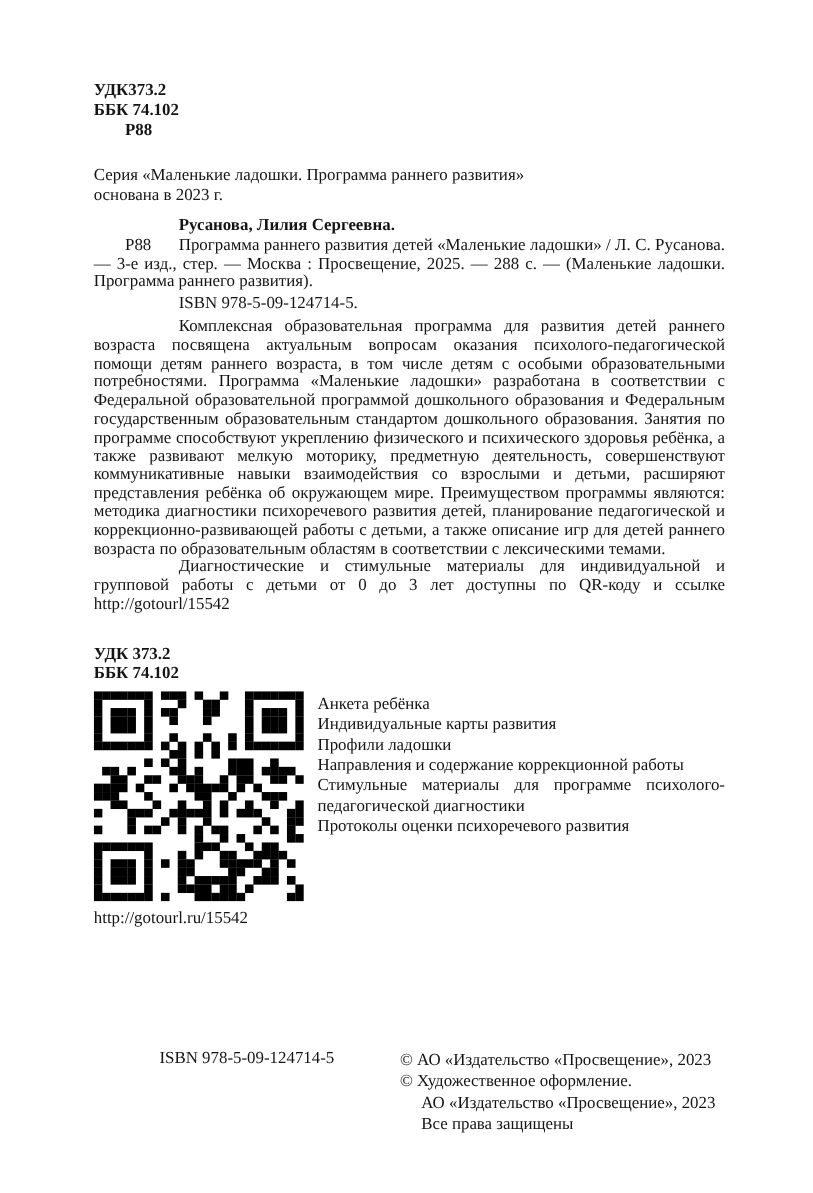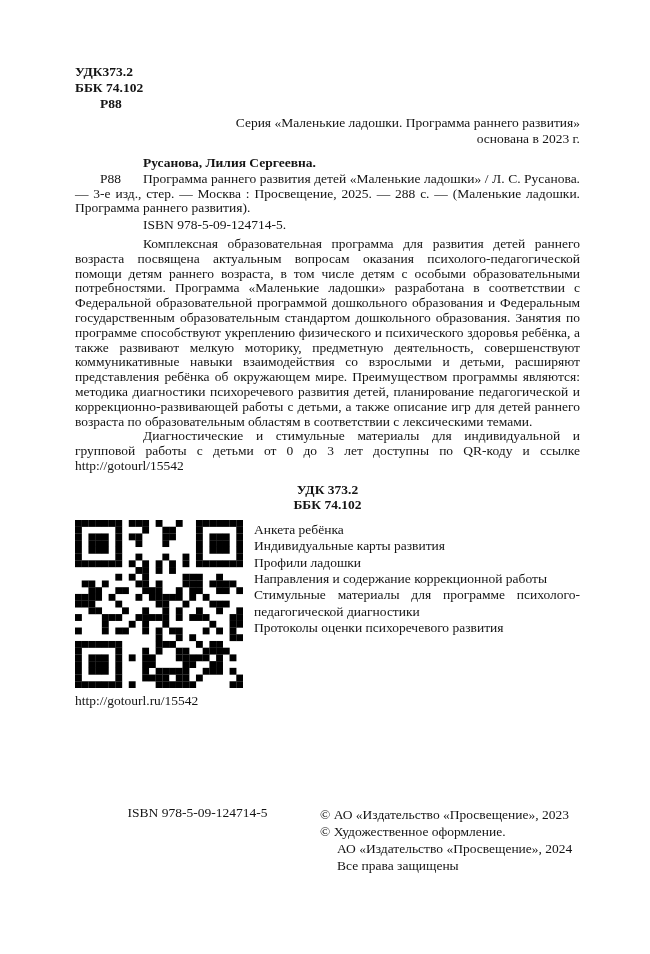--- a/index.html
+++ b/index.html
@@ -11,28 +11,28 @@
     background:#ffffff;
     color:#141414;
     font-family:"Liberation Serif","DejaVu Serif",serif;
     font-size:13.5px;
     line-height:14.8px;
     padding:64px 62px 0 75px;
     overflow:hidden;
   }
   .top-codes { font-weight:bold; line-height:16px; }
   .top-codes .code-r88 { padding-left:25px; }
-  .series { text-align:right; margin-top:3px; line-height:16px; }
+  .series { text-align:left; margin-top:20px; line-height:16px; }
   .author { font-weight:bold; text-indent:68px; margin-top:9px; }
   .entry { position:relative; text-align:justify; text-indent:68px; hyphens:auto; margin-top:1px; }
   .entry-code { position:absolute; left:25px; top:0; text-indent:0; }
   .isbn-line { text-indent:68px; margin-top:2px; }
   .annotation { text-align:justify; text-indent:68px; hyphens:auto; margin-top:4px; }
   .annotation.second { margin-top:0; }
-  .codes-right { text-align:center; font-weight:bold; line-height:15.5px; margin-top:8px; }
+  .codes-right { text-align:left; font-weight:bold; line-height:15.5px; margin-top:24px; }
   .qr-section { display:flex; gap:11px; margin-top:7px; }
   .qr-box { flex:none; width:168px; height:168px; }
   .qr-box svg { display:block; width:168px; height:168px; }
   .qr-list { flex:1; padding-top:2px; }
   .qr-list div { text-align:justify; hyphens:auto; line-height:16.4px; }
   .qr-link { margin-top:6px; }
   .footer { display:flex; margin-top:97px; }
   .footer-isbn { width:245px; font-weight:normal;text-align:center; }
   .rights div { line-height:17px; }
   .rights div.cont { padding-left:17px; }
@@ -371,18 +371,18 @@
     </div>
   </div>
 
   <div class="qr-link">http://gotourl.ru/15542</div>
 
   <div class="footer">
     <div class="footer-isbn">ISBN 978-5-09-124714-5</div>
     <div class="rights">
       <div>© АО «Издательство «Просвещение», 2023</div>
       <div>© Художественное оформление.</div>
-      <div class="cont">АО «Издательство «Просвещение», 2024</div>
+      <div class="cont">АО «Издательство «Просвещение», 2023</div>
       <div class="cont">Все права защищены</div>
     </div>
   </div>
 
 </div>
 
 </body></html>

